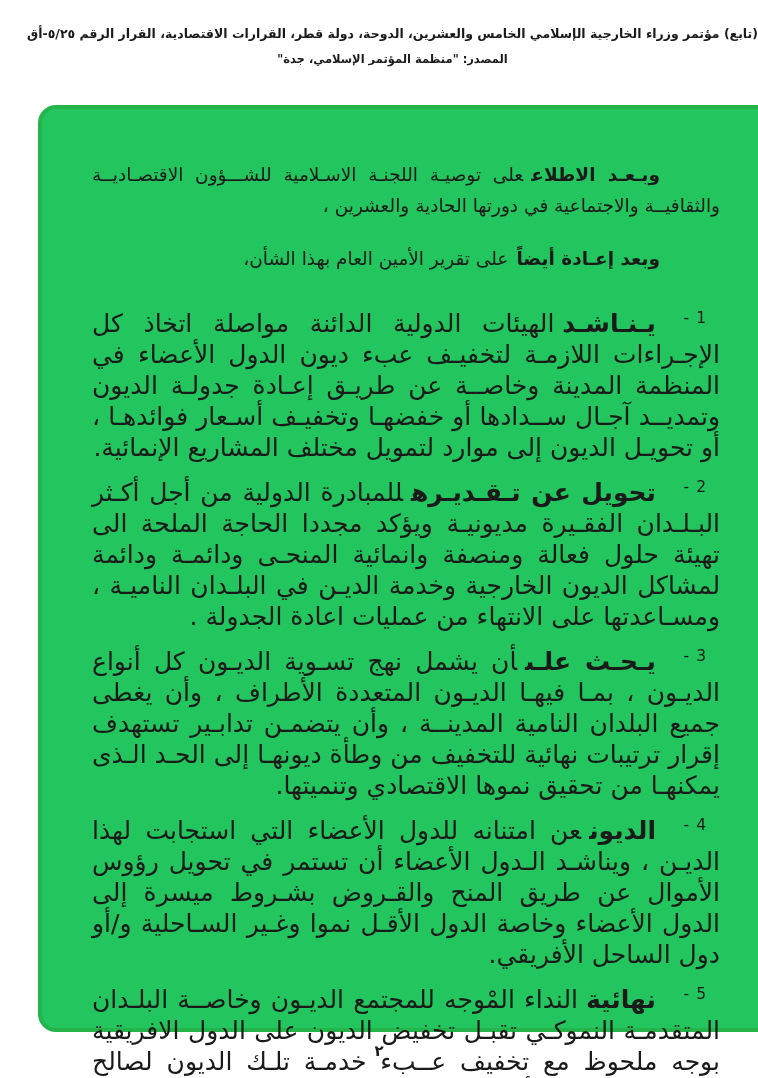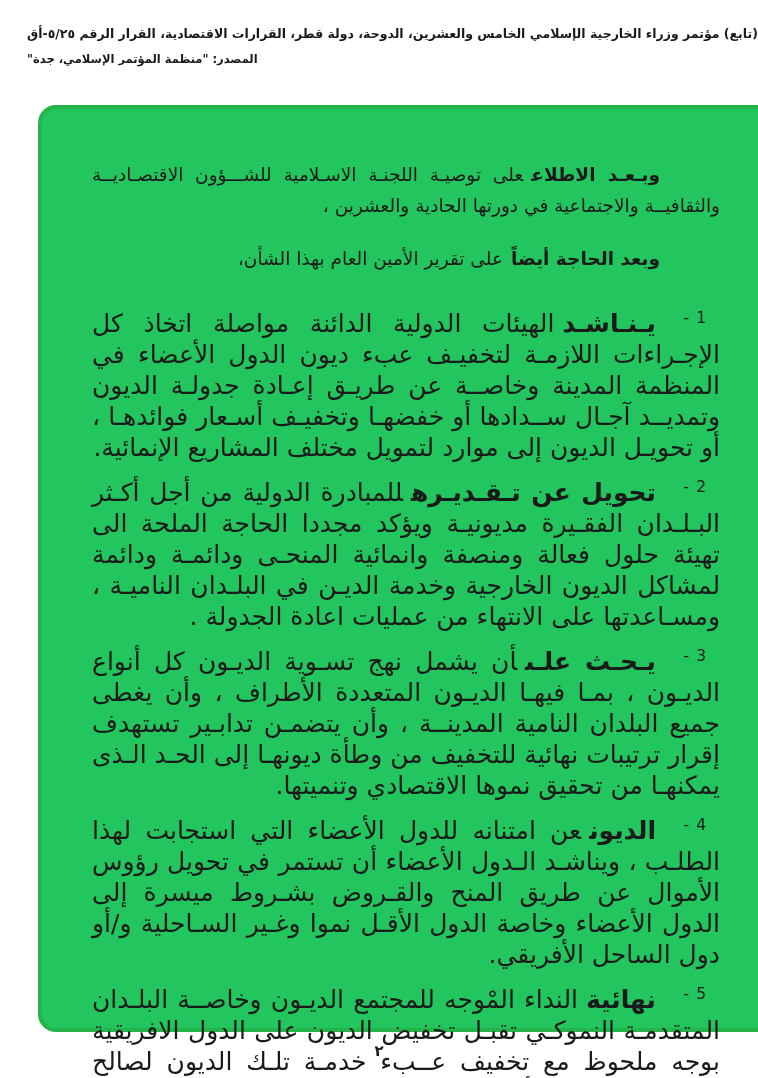--- a/index.html
+++ b/index.html
@@ -17,21 +17,21 @@
     width: 758px;
     height: 1078px;
     direction: rtl;
   }
   
   .page-header {
     position: absolute;
     top: 26px;
     left: 0;
     right: 0;
-    text-align: left;
+    text-align: center;
     direction: rtl;
     margin-left: 27px;
   }
   .header-line1 {
     font-size: 12.5px;
     font-weight: bold;
     white-space: nowrap;
     letter-spacing: -0.2px;
   }
   .header-line2 {
@@ -112,41 +112,41 @@
   <header class="page-header">
     <div class="header-line1">(تابع) مؤتمر وزراء الخارجية الإسلامي الخامس والعشرين، الدوحة، دولة قطر، القرارات الاقتصادية، القرار الرقم ٥/٢٥-أق</div>
     <div class="header-line2">المصدر:  "منظمة المؤتمر الإسلامي، جدة"</div>
   </header>
 
   <div class="green-box" style="border-color: rgb(36, 180, 74);">
     <div class="box-content">
       <div id="intro-container">
   <p class="intro-para"><span class="lead">وبـعـد الاطلاع</span><span>على توصيـة اللجنـة الاسـلامية للشـــؤون الاقتصـاديــة والثقافيــة والاجتماعية في دورتها الحادية والعشرين ،</span></p>
 
-  <p class="intro-para second"><span class="lead">وبعد الحاجة أيضاً</span><span>على تقرير الأمين العام بهذا الشأن،</span></p>
+  <p class="intro-para second"><span class="lead">وبعد إعـادة أيضاً</span><span>على تقرير الأمين العام بهذا الشأن،</span></p>
 </div>
       <div id="items-container">
   <div class="resolution-item">
     <span class="item-marker"><span class="dash">-</span><span class="num">1</span></span>
     <p class="item-para"><span class="lead">يـنـاشـد</span><span>الهيئات الدولية الدائنة مواصلة اتخاذ كل الإجـراءات اللازمـة لتخفيـف عبء ديون الدول الأعضاء في المنظمة المدينة وخاصــة عن طريـق إعـادة جدولـة الديون وتمديــد آجـال ســدادها أو خفضهـا وتخفيـف أسـعار فوائدهـا ، أو تحويـل الديون إلى موارد لتمويل مختلف المشاريع الإنمائية.</span></p>
   </div>
 
   <div class="resolution-item">
     <span class="item-marker"><span class="dash">-</span><span class="num">2</span></span>
     <p class="item-para"><span class="lead">تحويل عن تـقـديـره</span><span>للمبادرة الدولية من أجل أكـثر البـلـدان الفقـيرة مديونيـة ويؤكد مجددا الحاجة الملحة الى تهيئة حلول فعالة ومنصفة وانمائية المنحـى ودائمـة ودائمة لمشاكل الديون الخارجية وخدمة الديـن في البلـدان الناميـة ، ومسـاعدتها على الانتهاء من عمليات اعادة الجدولة .</span></p>
   </div>
 
   <div class="resolution-item">
     <span class="item-marker"><span class="dash">-</span><span class="num">3</span></span>
     <p class="item-para"><span class="lead">يـحـث علـى</span><span>أن يشمل نهج تسـوية الديـون كل أنواع الديـون ، بمـا فيهـا الديـون المتعددة الأطراف ، وأن يغطى جميع البلدان النامية المدينــة ، وأن يتضمـن تدابـير تستهدف إقرار ترتيبات نهائية للتخفيف من وطأة ديونهـا إلى الحـد الـذى يمكنهـا من تحقيق نموها الاقتصادي وتنميتها.</span></p>
   </div>
 
   <div class="resolution-item">
     <span class="item-marker"><span class="dash">-</span><span class="num">4</span></span>
-    <p class="item-para"><span class="lead">الديون</span><span>عن امتنانه للدول الأعضاء التي استجابت لهذا الطلـب ، ويناشـد الـدول الأعضاء أن تستمر في تحويل رؤوس الأموال عن طريق المنح  والقـروض بشـروط ميسرة إلى الدول الأعضاء وخاصة الدول الأقـل نموا وغـير السـاحلية و/أو دول الساحل الأفريقي.</span></p>
+    <p class="item-para"><span class="lead">الديون</span><span>عن امتنانه للدول الأعضاء التي استجابت لهذا الديـن ، ويناشـد الـدول الأعضاء أن تستمر في تحويل رؤوس الأموال عن طريق المنح  والقـروض بشـروط ميسرة إلى الدول الأعضاء وخاصة الدول الأقـل نموا وغـير السـاحلية و/أو دول الساحل الأفريقي.</span></p>
   </div>
 
   <div class="resolution-item">
     <span class="item-marker"><span class="dash">-</span><span class="num">5</span></span>
     <p class="item-para"><span class="lead">نهائية</span><span>النداء المْوجه للمجتمع الديـون وخاصــة البلـدان المتقدمـة النموكـي تقبـل تخفيض الديون على الدول الافريقية بوجه ملحوظ مع تخفيف عــبء خدمـة تلـك الديون لصالح هذه الدول على أن تواكـب هـذه التدابـير تدفقـات ماليـة جديـدة وكافية وذلك  بشروط ميسرة للبلدان الافريقية.</span></p>
   </div>
 </div>
     </div>
   </div>
 

